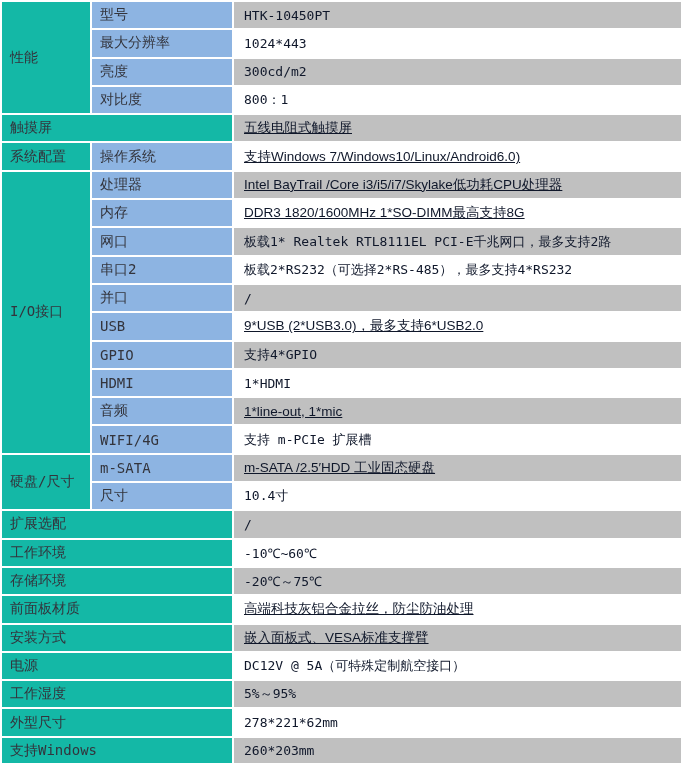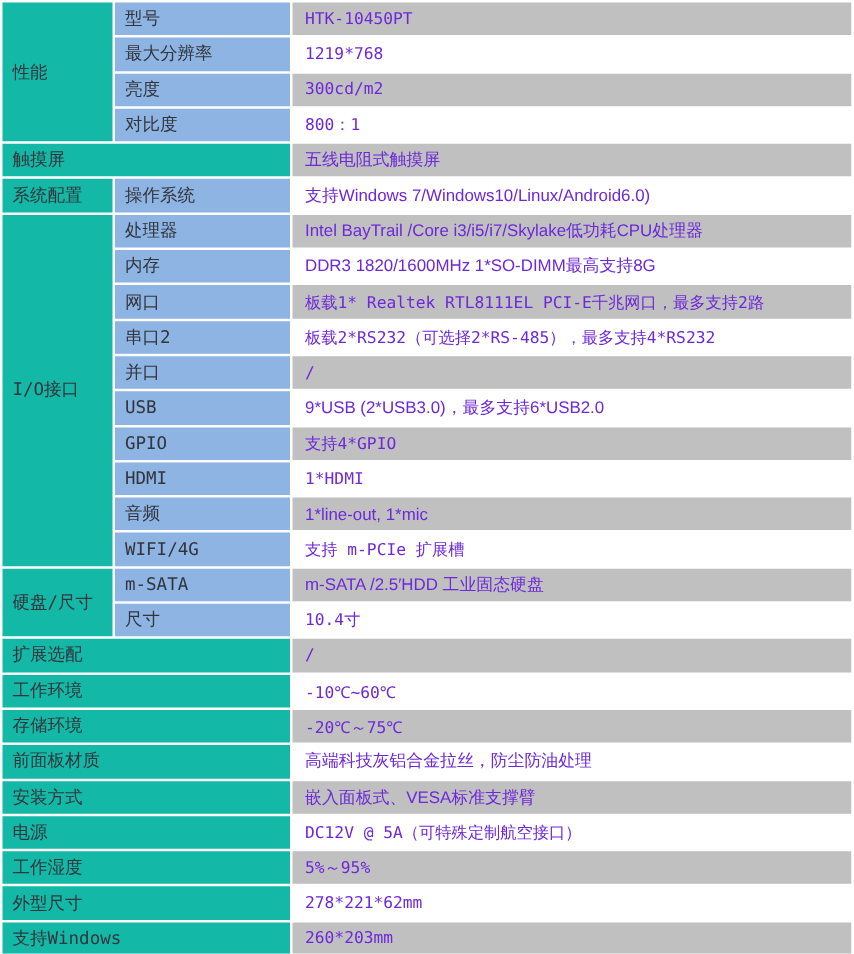--- a/index.html
+++ b/index.html
@@ -22,53 +22,54 @@
     font-family: "DejaVu Sans Mono", "Liberation Mono", "Liberation Sans", sans-serif;
   }
   td.sub {
     background: #8db4e2;
     color: #33343c;
     font-size: 14px;
     padding: 0 17px 0 8px;
     font-family: "DejaVu Sans Mono", "Liberation Mono", "Liberation Sans", sans-serif;
   }
   td.val {
-    color: #6d28d9;
+    color: #0f172a;
     font-size: 13.5px;
     padding: 0 4px 0 10px;
   }
   td.val.bg-gray { background: #c0c0c0; }
   td.val.bg-white { background: #ffffff; }
   td.val.mono {
     font-family: "DejaVu Sans Mono", "Liberation Mono", monospace;
     font-size: 13px;
   }
   td.val.sans {
     font-family: "Liberation Sans", "DejaVu Sans", sans-serif;
+    text-decoration: underline;
   }
 </style>
 </head>
 <body>
 
 <div class="page">
   <table class="spec">
     <colgroup>
       <col style="width:88px">
       <col style="width:140px">
       <col style="width:447px">
     </colgroup>
     <tbody id="spec-body">
         <tr>
           <td class="cat" rowspan="4">性能</td>
           <td class="sub">型号</td>
           <td class="val bg-gray mono">HTK-10450PT</td>
         </tr>
         <tr>
           <td class="sub">最大分辨率</td>
-          <td class="val bg-white mono">1219*768</td>
+          <td class="val bg-white mono">1024*443</td>
         </tr>
         <tr>
           <td class="sub">亮度</td>
           <td class="val bg-gray mono">300cd/m2</td>
         </tr>
         <tr>
           <td class="sub">对比度</td>
           <td class="val bg-white mono">800：1</td>
         </tr>
         <tr>

